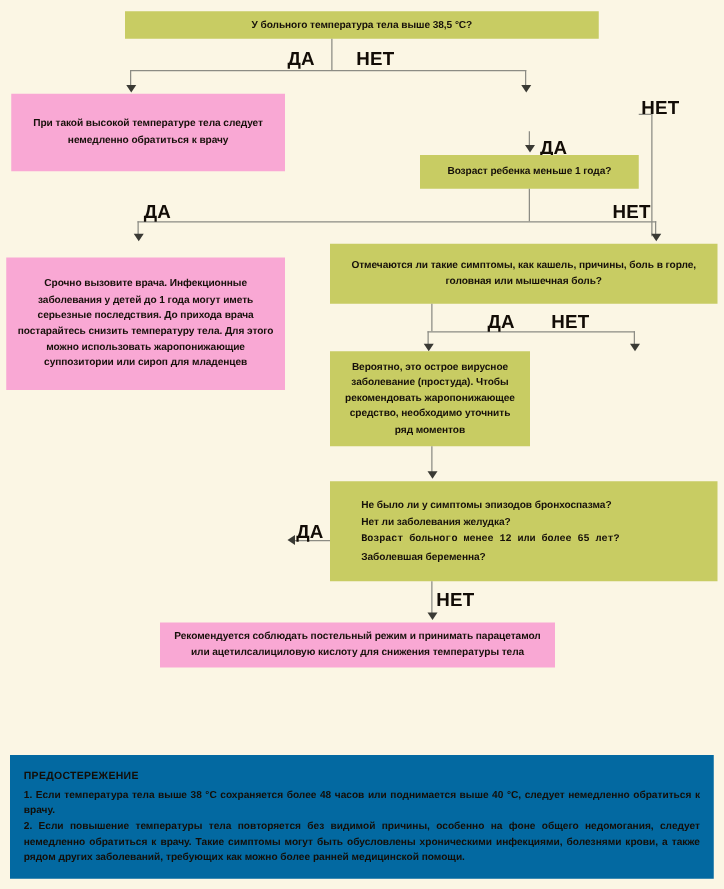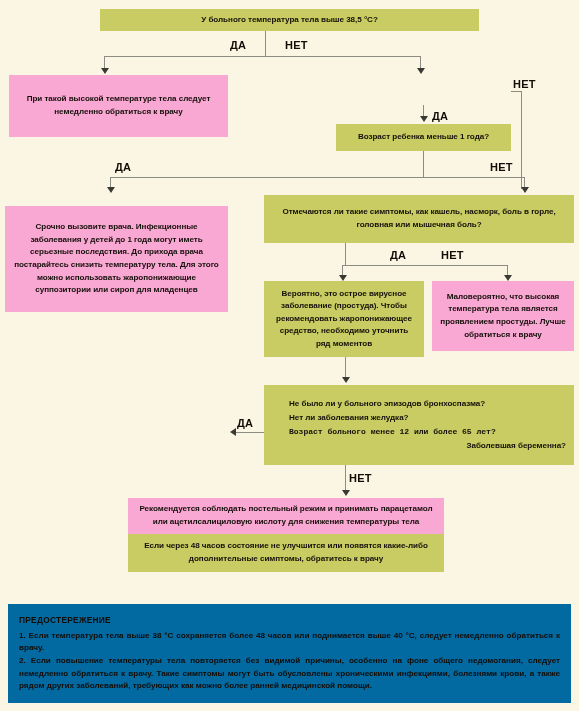--- a/index.html
+++ b/index.html
@@ -58,21 +58,21 @@
   .arrow-left {
     position: absolute;
     width: 0;
     height: 0;
     border-top: 4px solid transparent;
     border-bottom: 4px solid transparent;
     border-right: 6px solid #3a3a34;
   }
   .lbl {
     position: absolute;
-    font-size: 11px;
+    font-size: 15px;
     font-weight: bold;
     letter-spacing: 0.2px;
     color: #120c06;
     white-space: nowrap;
   }
 
   
   #warning {
     position: absolute;
     left: 8px;
@@ -140,68 +140,62 @@
   <div class="arrow" style="left:107px; top:187px;"></div>
   <div class="arrow" style="left:521px; top:187px;"></div>
   <div class="lbl" style="left:115px; top:161px;">ДА</div>
   <div class="lbl" style="left:490px; top:161px;">НЕТ</div>
 
   <div class="box orange" style="left:5px; top:194px; width:223px; height:106px;margin-top:12px;">
     <span class="txt">Срочно вызовите врача. Инфекционные заболевания у детей до 1 года могут иметь серьезные последствия. До прихода врача постарайтесь снизить температуру тела. Для этого можно использовать жаропонижающие суппозитории или сироп для младенцев</span>
   </div>
 
   <div class="box green" style="left:264px; top:195px; width:310px; height:48px;">
-    <span class="txt">Отмечаются ли такие симптомы, как кашель, насморк, боль в горле, головная или мышечная боль?</span>
+    <span class="txt">Отмечаются ли такие симптомы, как кашель, причины, боль в горле, головная или мышечная боль?</span>
   </div>
 
   <div class="ln v" style="left:345px; top:243px; height:22px;"></div>
   <div class="ln h" style="left:342px; top:265px; width:166px;"></div>
   <div class="ln v" style="left:342px; top:265px; height:12px;"></div>
   <div class="ln v" style="left:507px; top:265px; height:12px;"></div>
   <div class="arrow" style="left:339px; top:275px;"></div>
   <div class="arrow" style="left:504px; top:275px;"></div>
   <div class="lbl" style="left:390px; top:249px;">ДА</div>
   <div class="lbl" style="left:441px; top:249px;">НЕТ</div>
 
   <div class="box green" style="left:264px; top:281px; width:160px; height:76px;">
     <span class="txt">Вероятно, это острое вирусное заболевание (простуда). Чтобы рекомендовать жаропонижающее средство, необходимо уточнить ряд моментов</span>
   </div>
 
-  <div class="box orange" style="left:432px; top:281px; width:142px; height:70px;">
-    <span class="txt">Маловероятно, что высокая температура тела является проявлением простуды. Лучше обратиться к врачу</span>
-  </div>
 
   <div class="ln v" style="left:345px; top:357px; height:22px;"></div>
   <div class="arrow" style="left:342px; top:377px;"></div>
 
   <div class="box green left-align" style="left:264px; top:385px; width:310px; height:80px; padding-left:25px;">
     <span class="txt" id="risk-lines">
-        <div style="line-height: 14px;">Не было ли у больного эпизодов бронхоспазма?</div>
+        <div style="line-height: 14px;">Не было ли у симптомы эпизодов бронхоспазма?</div>
         <div style="line-height: 14px;">Нет ли заболевания желудка?</div>
         <div style="line-height: 14px; font-family: Liberation Mono, monospace;">Возраст больного менее 12 или более 65 лет?</div>
-        <div style="line-height: 14px; text-align: right;">Заболевшая беременна?</div>
+        <div style="line-height: 14px;">Заболевшая беременна?</div>
       </span>
   </div>
 
 
   <div class="ln h" style="left:236px; top:432px; width:28px;"></div>
   <div class="arrow-left" style="left:230px; top:428px;"></div>
   <div class="lbl" style="left:237px; top:417px;">ДА</div>
 
   <div class="ln v" style="left:345px; top:465px; height:27px;"></div>
   <div class="arrow" style="left:342px; top:490px;"></div>
   <div class="lbl" style="left:349px; top:472px;">НЕТ</div>
 
   <div class="box orange" style="left:128px; top:498px; width:316px; height:36px;">
     <span class="txt">Рекомендуется соблюдать постельный режим и принимать парацетамол или ацетилсалициловую кислоту для снижения температуры тела</span>
   </div>
 
-  <div class="box green" style="left:128px; top:534px; width:316px; height:38px;">
-    <span class="txt">Если через 48 часов состояние не улучшится или появятся какие-либо дополнительные симптомы, обратитесь к врачу</span>
-  </div>
 
   <div id="warning">
     <div class="wtitle">ПРЕДОСТЕРЕЖЕНИЕ</div>
     <p>1. Если температура тела выше 38 °С сохраняется более 48 часов или поднимается выше 40 °С, следует немедленно обратиться к врачу.</p>
     <p>2. Если повышение температуры тела повторяется без видимой причины, особенно на фоне общего недомогания, следует немедленно обратиться к врачу. Такие симптомы могут быть обусловлены хроническими инфекциями, болезнями крови, а также рядом других заболеваний, требующих как можно более ранней медицинской помощи.</p>
   </div>
 
 </div>
 
 </body></html>

